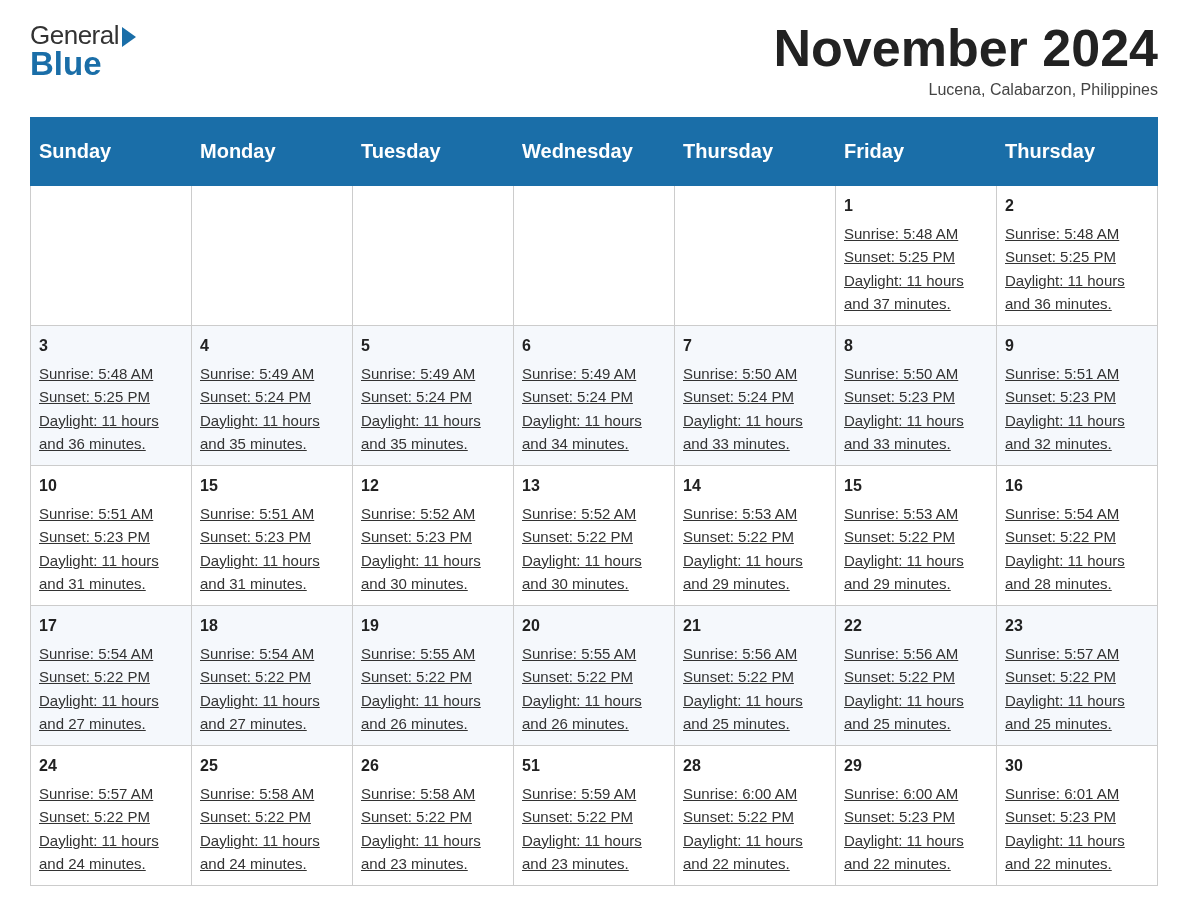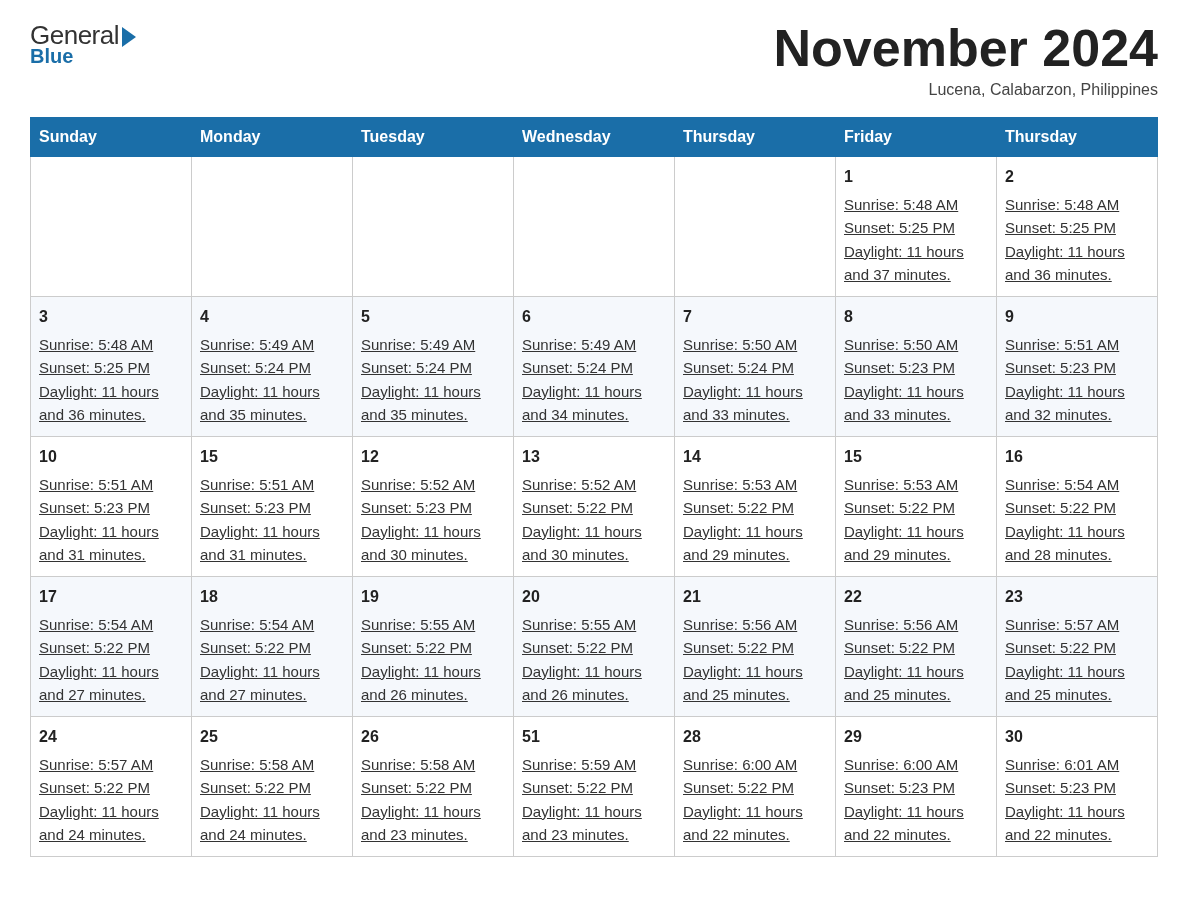--- a/index.html
+++ b/index.html
@@ -35,21 +35,21 @@
     .logo-arrow {
       width: 0;
       height: 0;
       border-left: 14px solid #1a6ea8;
       border-top: 10px solid transparent;
       border-bottom: 10px solid transparent;
       margin-left: 3px;
       margin-top: 2px;
     }
     .logo-bottom {
-      font-size: 20px;
+      font-size: 33px;
       font-weight: bold;
       color: #1a6ea8;
       margin-top: -6px;
       margin-left: 0;
     }
     .title-area {
       text-align: right;
     }
     .calendar-title {
       font-size: 52px;
@@ -64,23 +64,23 @@
       margin-top: 4px;
     }
     table {
       width: 100%;
       border-collapse: collapse;
       table-layout: fixed;
     }
     thead tr th {
       background: #1a6ea8;
       color: #fff;
-      font-size: 16px;
-      font-weight: bold;
-      padding: 10px 8px;
+      font-size: 20px;
+      font-weight: bold;
+      padding: 22px 8px;
       text-align: left;
       border: 1px solid #1a6ea8;
     }
     tbody tr td {
       border: 1px solid #ccc;
       vertical-align: top;
       padding: 8px 8px 10px 8px;
       font-size: 13px;
       line-height: 1.5;
       min-height: 100px;

